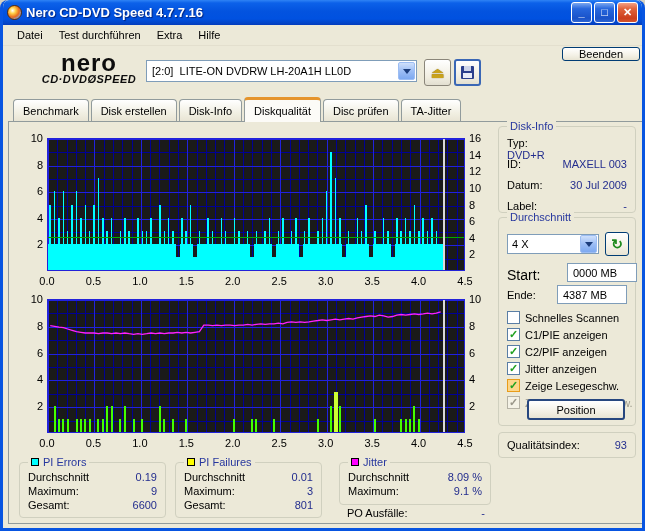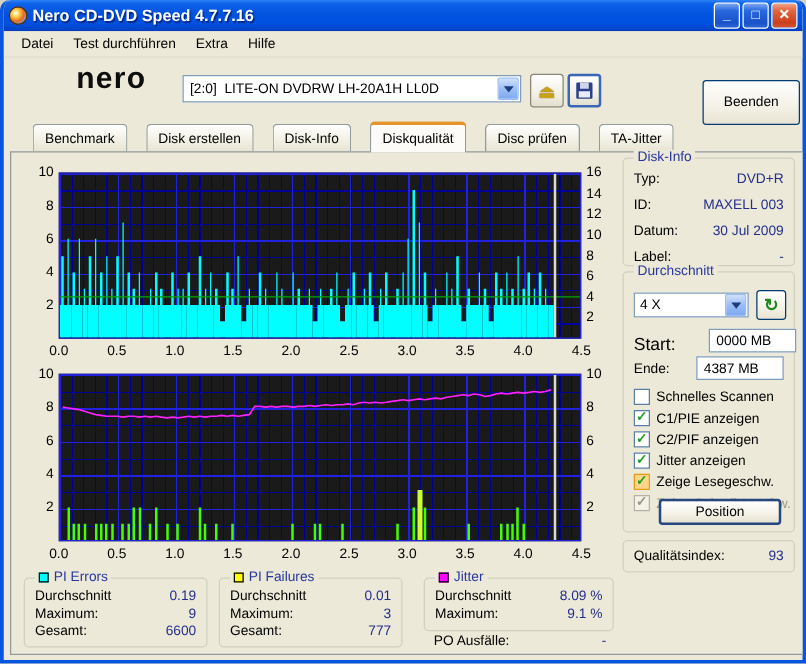--- a/index.html
+++ b/index.html
@@ -31,30 +31,30 @@
   .combo-btn{width:17px;height:18px;margin:1px;border-radius:2px;border:1px solid #9cbdf3;
     background:linear-gradient(180deg,#cfe0fb 0%,#9dbef5 50%,#7da9f0 100%);display:flex;align-items:center;justify-content:center;}
   .combo-arrow{width:0;height:0;border-left:4px solid transparent;border-right:4px solid transparent;border-top:5px solid #1b3d7c;}
   .toolbtn{width:27px;height:27px;border:1px solid #8a867a;border-radius:3px;background:linear-gradient(180deg,#fff,#f0ede0 70%,#e2dfd0);
     display:flex;align-items:center;justify-content:center;font-size:15px;}
   #eject-btn{left:421px;top:59px;}
   #save-btn{left:451px;top:59px;border:2px solid #3a67b5;}
   .xpbtn{border:1px solid #003C74;border-radius:3px;background:linear-gradient(180deg,#fff,#f4f1e6 60%,#e8e4d3);
     font-size:11px;display:flex;align-items:center;justify-content:center;color:#000;}
   #start-btn{left:482px;top:60px;width:72px;height:23px;}
-  #quit-btn{left:559px;top:64px;width:78px;height:36px;}
+  #quit-btn{left:559px;top:47px;width:78px;height:14px;}
   
   .floppy{width:13px;height:13px;background:#2b3f8c;position:relative;border-radius:1px;}
   .floppy:before{content:"";position:absolute;left:3px;top:0;width:7px;height:5px;background:#cfd6ea;}
   .floppy:after{content:"";position:absolute;left:2px;bottom:1px;width:9px;height:5px;background:#e8ecf7;}
   
   #tabstrip{left:10px;top:100px;height:22px;display:flex;align-items:flex-end;}
   .tab{height:19px;padding:11px 9px;margin-right:2px;font-size:11px;display:flex;align-items:center;
     border:1px solid #919B9C;border-bottom:none;border-radius:4px 4px 0 0;
-    background:linear-gradient(180deg,#fff,#f1efe2 60%,#e7e3d2);color:#000;margin-left:13px;}
+    background:linear-gradient(180deg,#fff,#f1efe2 60%,#e7e3d2);color:#000;}
   .tab.active{height:22px;background:#fcfbf7;border-top:3px solid #E5942C;font-size:11px;position:relative;z-index:2;}
   #tabpage{left:5px;top:121px;width:635px;height:403px;border:1px solid #919B9C;background:#ECE9D8;}
   
   .plot{background:#1a1a1a;border:1px solid #2222D8;overflow:hidden;}
   #plot-top{left:44px;top:138px;width:418px;height:133px;
     background-image:
       repeating-linear-gradient(to right,#2121E0 0 1px,transparent 1px 46.44px),
       repeating-linear-gradient(to bottom,#2121E0 0 1px,transparent 1px 26.6px),
       repeating-linear-gradient(to right,#000096 0 1px,transparent 1px 9.289px),
       repeating-linear-gradient(to bottom,#000096 0 1px,transparent 1px 13.3px);}
@@ -103,20 +103,21 @@
 
   <div id="menubar" class="abs">
       <div class="menu-item">Datei</div>
       <div class="menu-item">Test durchführen</div>
       <div class="menu-item">Extra</div>
       <div class="menu-item">Hilfe</div>
     </div>
 
   <div id="logo" class="abs">
     <div class="l1">nero</div>
+    <div class="l2">CD·DVDØSPEED</div>
   </div>
   <div id="drive-combo" class="abs">
     <div class="txt">[2:0]  LITE-ON DVDRW LH-20A1H LL0D</div>
     <div class="combo-btn">
         <div class="combo-arrow"></div>
       </div>
   </div>
   <div id="eject-btn" class="abs toolbtn">
     <span style="color:#c9a21a;text-shadow:0 0 1px #6b5200;">⏏</span>
   </div>
@@ -410,21 +411,21 @@
   <div class="srow" style="top: 8px;">
         <span class="lab">Durchschnitt</span>
         <span class="val">0.01</span>
       </div>
       <div class="srow" style="top: 22px;">
         <span class="lab">Maximum:</span>
         <span class="val">3</span>
       </div>
       <div class="srow" style="top: 36px;">
         <span class="lab">Gesamt:</span>
-        <span class="val">777</span>
+        <span class="val">801</span>
       </div>
     </div>
   <div class="group" id="g-jit" style="left:336px;top:462px;width:152px;height:43px;">
     <div class="gtitle">
         <span class="legend-sq" style="background: rgb(255, 0, 255);"></span>
         <span>Jitter</span>
       </div>
   <div class="srow" style="top: 8px;">
         <span class="lab">Durchschnitt</span>
         <span class="val">8.09 %</span>
@@ -436,21 +437,21 @@
     </div>
   <div class="srow" style="left:344px;top:507px;width:138px;right:auto;">
     <span class="lab">PO Ausfälle:</span>
     <span class="val">-</span>
   </div>
 
   <div class="group" id="g-diskinfo" style="left:495px;top:126px;width:138px;height:87px;">
     <div class="gtitle">
         <span>Disk-Info</span>
       </div>
-  <div class="srow" style="top: 10px;">
+  <div class="srow" style="top: 10px; flex-direction: column;">
         <span class="lab">Typ:</span>
         <span class="val">DVD+R</span>
       </div>
       <div class="srow" style="top: 31px;">
         <span class="lab">ID:</span>
         <span class="val">MAXELL 003</span>
       </div>
       <div class="srow" style="top: 52px;">
         <span class="lab">Datum:</span>
         <span class="val">30 Jul 2009</span>

